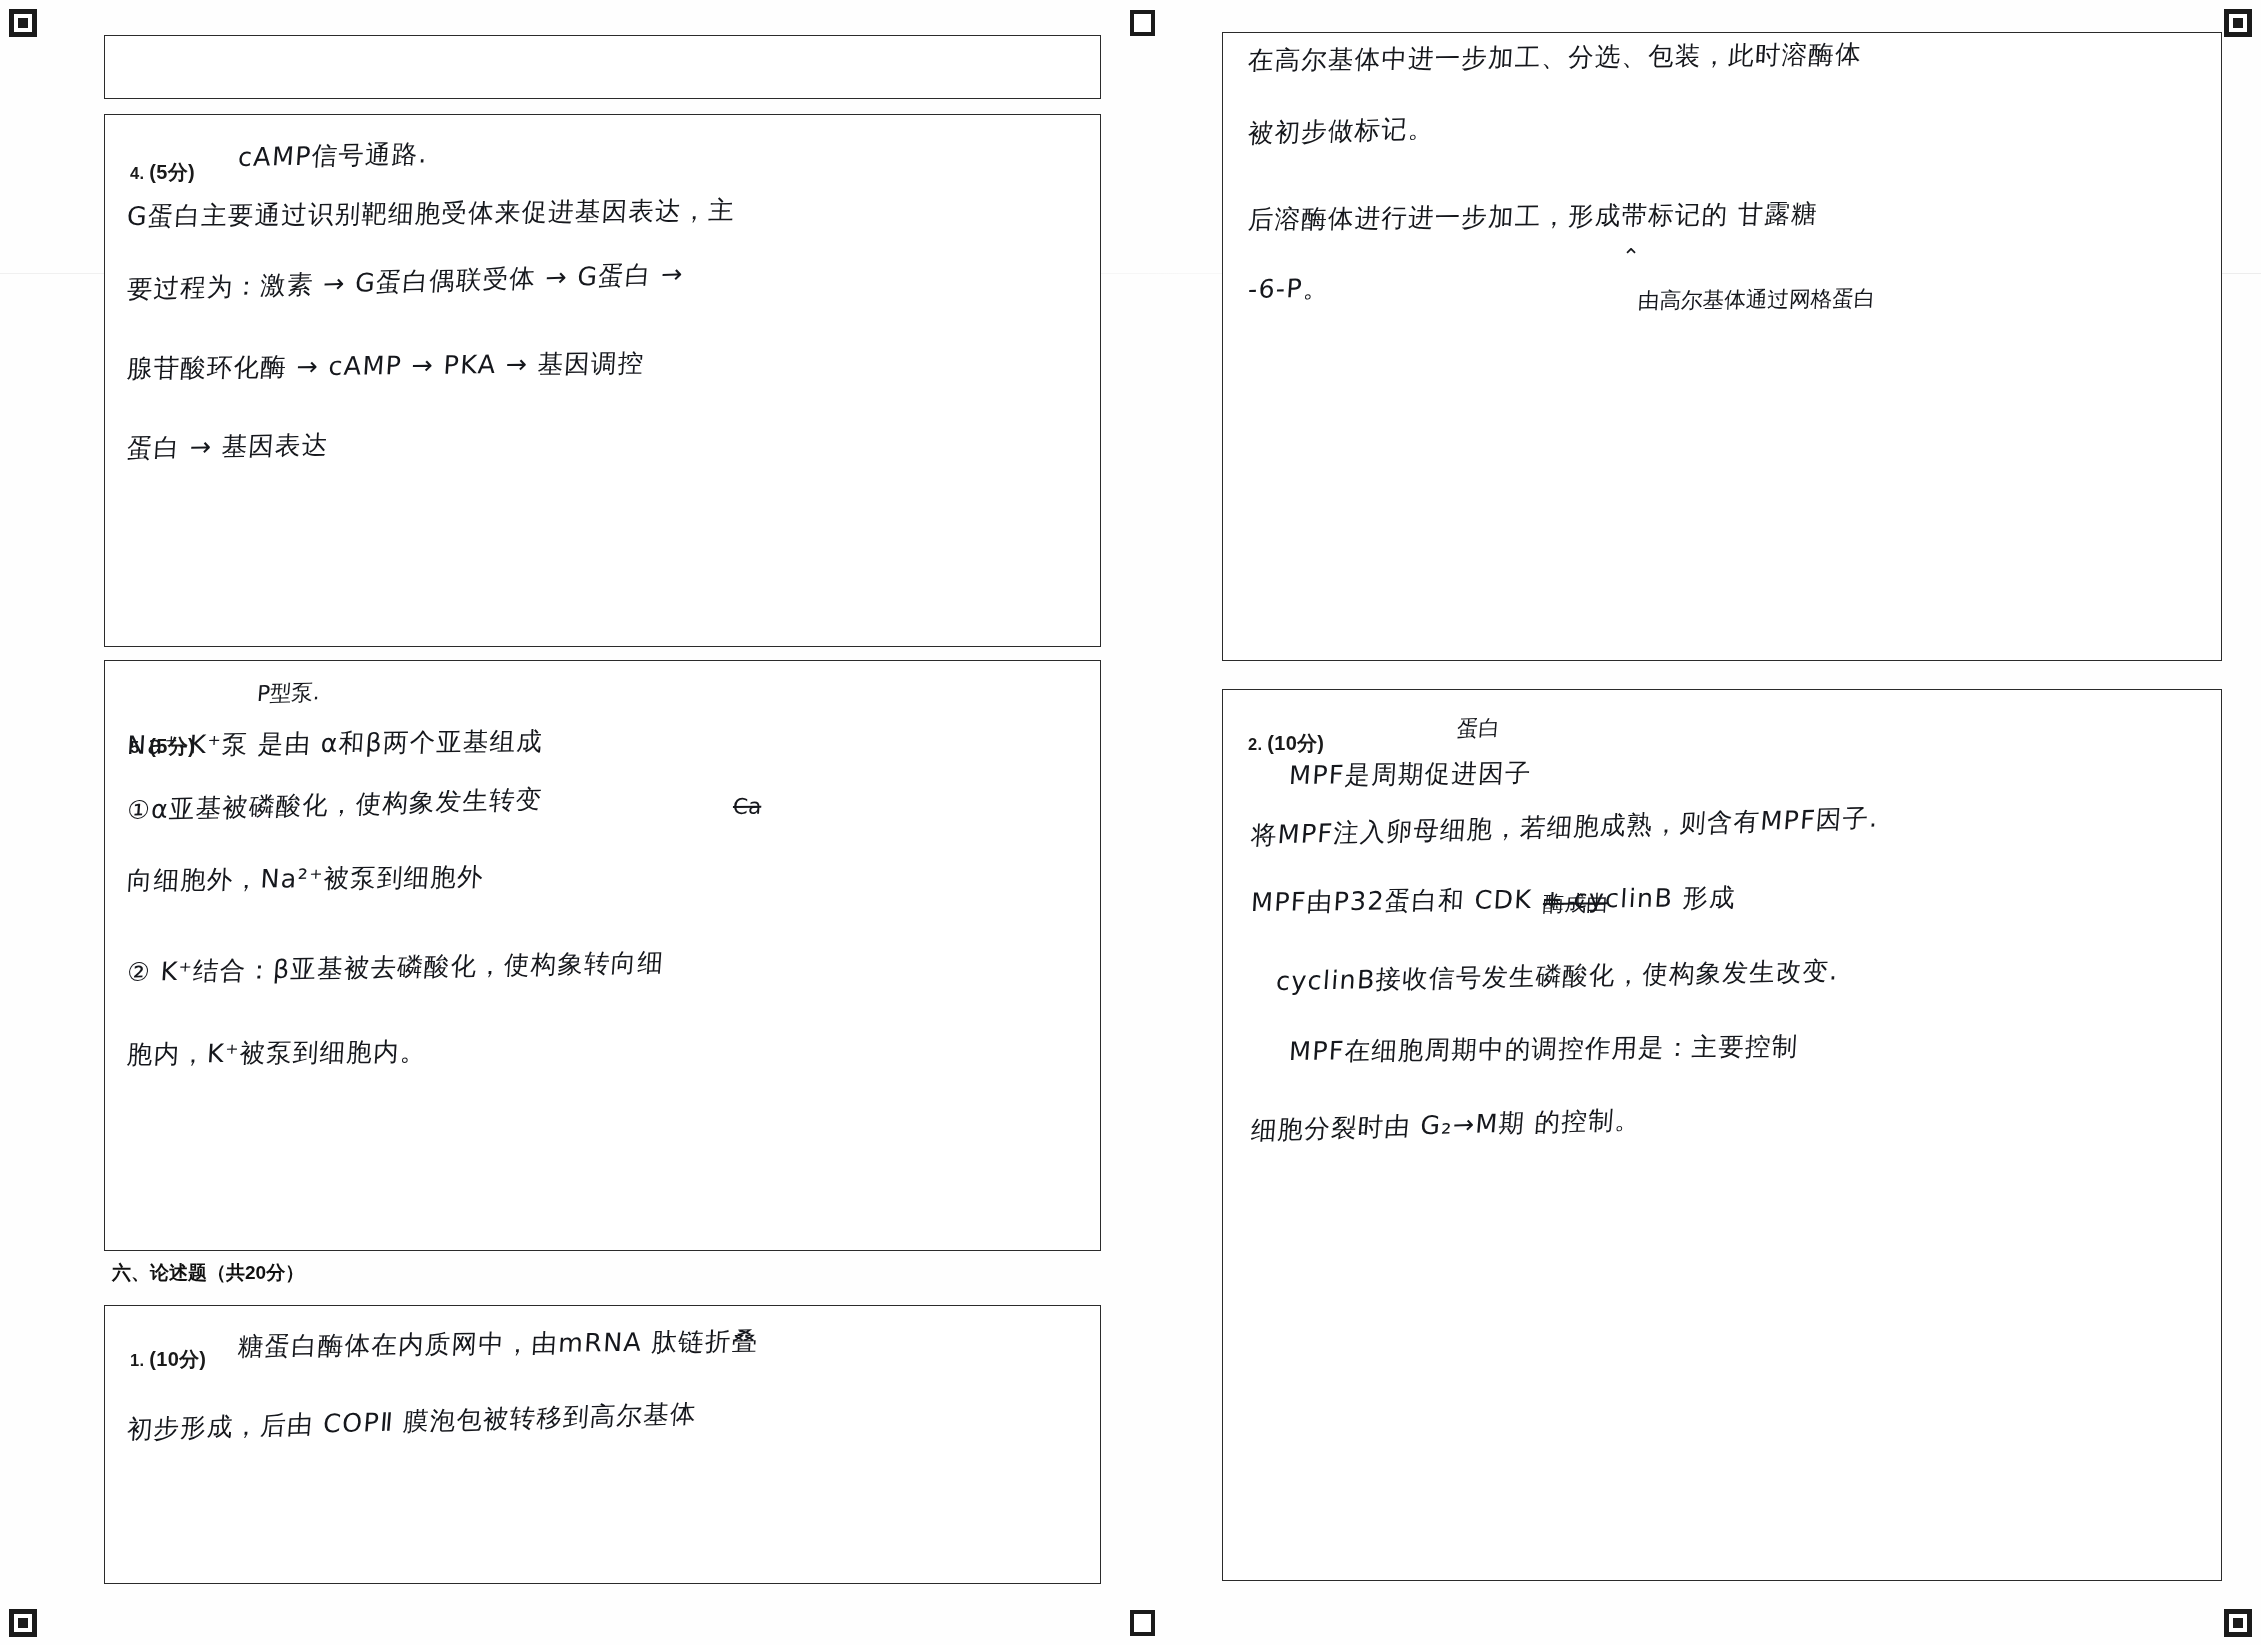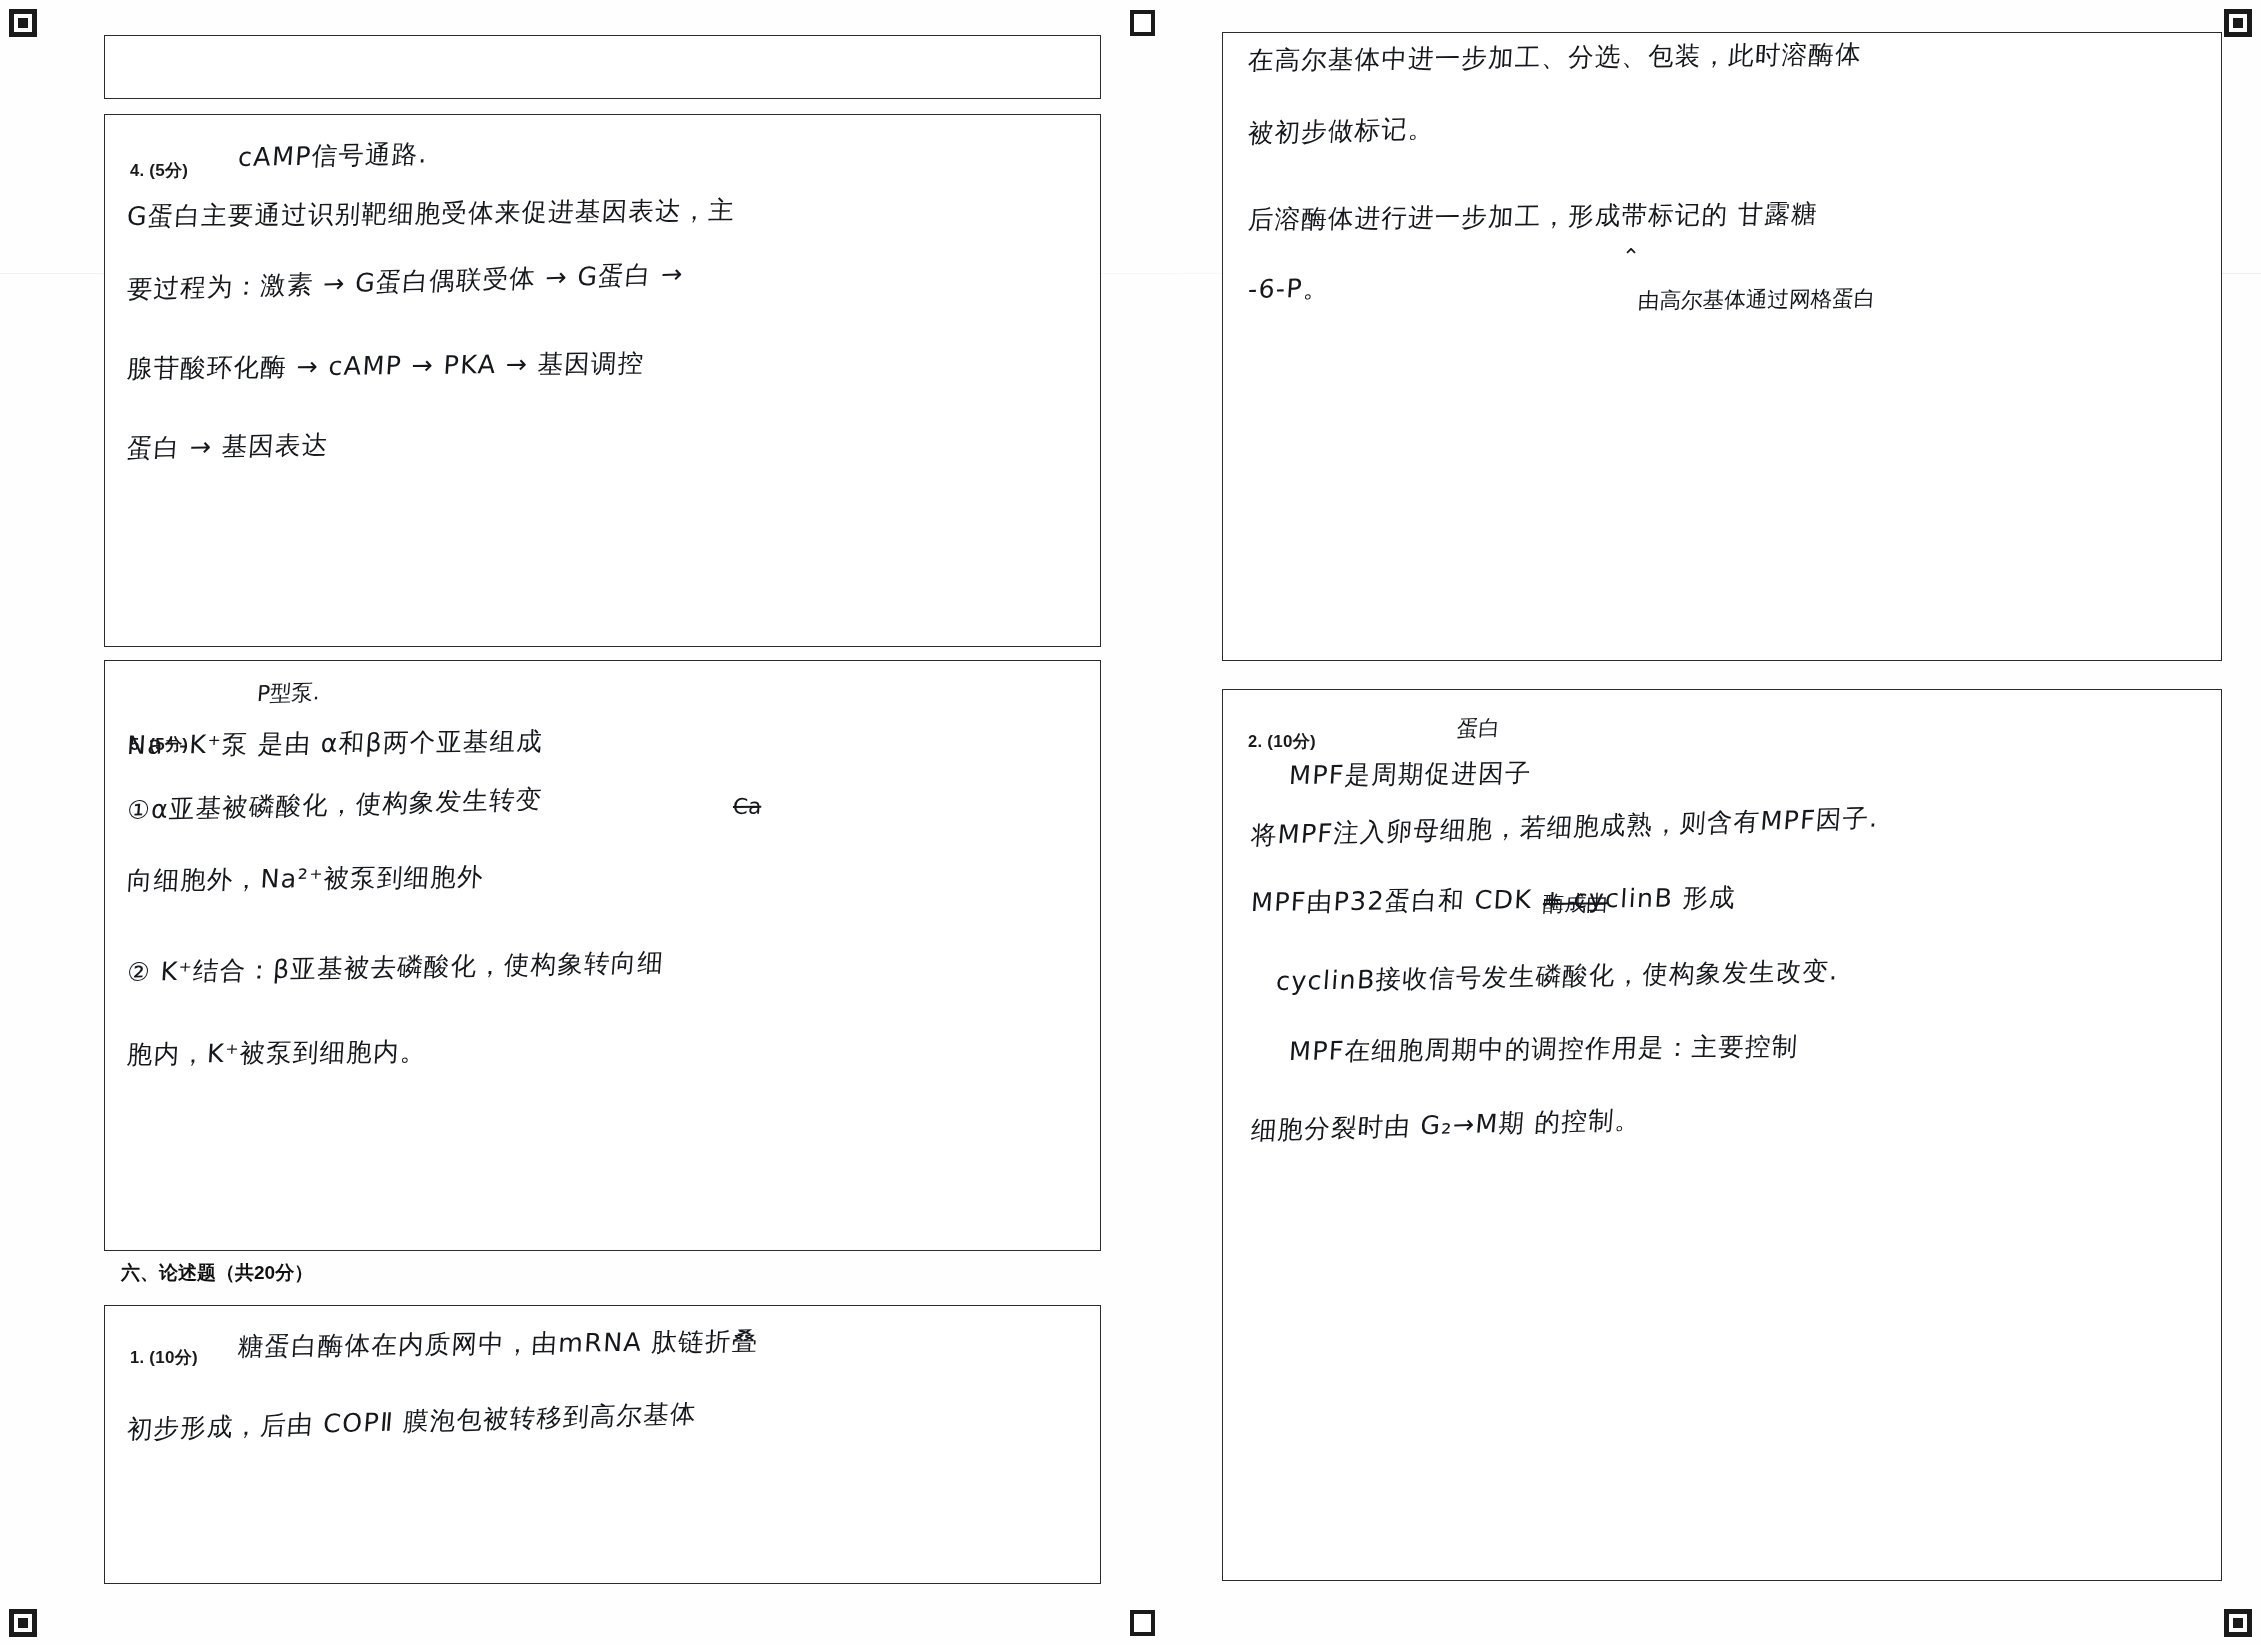--- a/index.html
+++ b/index.html
@@ -78,21 +78,21 @@
   }
 
   .qtag {
     position: absolute;
     font-size: 16.5px;
     font-weight: 700;
     color: #1a1a1a;
     letter-spacing: 0.3px;
     white-space: nowrap;
   }
-  .qtag .pts { font-size: 17px; font-weight: 700; }
+  .qtag .pts { font-size: 20px; font-weight: 700; }
 
   .section-head {
     position: absolute;
     font-size: 19px;
     font-weight: 700;
     color: #111;
     white-space: nowrap;
   }
 
   
@@ -161,21 +161,21 @@
 
   <div class="hw hw-s ink-c" style="left:257px; top:679px;">P型泵.</div>
 
   <div class="hw hw-line ink-b" style="left:127px; top:729px;">Na⁺-K⁺泵 是由 α和β两个亚基组成</div>
   <div class="hw hw-line ink-c" style="left:127px; top:794px;">①α亚基被磷酸化，使构象发生转变</div>
   <div class="hw hw-s strike ink-b" style="left:733px; top:794px;">Ca</div>
   <div class="hw hw-line ink-b" style="left:127px; top:864px;">向细胞外，Na²⁺被泵到细胞外</div>
   <div class="hw hw-line ink-a" style="left:127px; top:956px;">② K⁺结合：β亚基被去磷酸化，使构象转向细</div>
   <div class="hw hw-line ink-b" style="left:127px; top:1038px;">胞内，K⁺被泵到细胞内。</div>
 
-  <div class="section-head" style="left:121px; top:1260px;">六、论述题（共20分）</div>
+  <div class="section-head" style="left:112px; top:1260px;">六、论述题（共20分）</div>
 
   <div class="abox" style="left:104px; top:1305px; width:997px; height:279px;"></div>
 
   <div class="qtag" style="left:130px; top:1346px;">
     <span>1.</span>
     <span class="pts">(10分)</span>
   </div>
 
   <div class="hw hw-line ink-b" style="left:238px; top:1330px;">糖蛋白酶体在内质网中，由mRNA 肽链折叠</div>
   <div class="hw hw-line ink-c" style="left:127px; top:1413px;">初步形成，后由 COPⅡ 膜泡包被转移到高尔基体</div>

